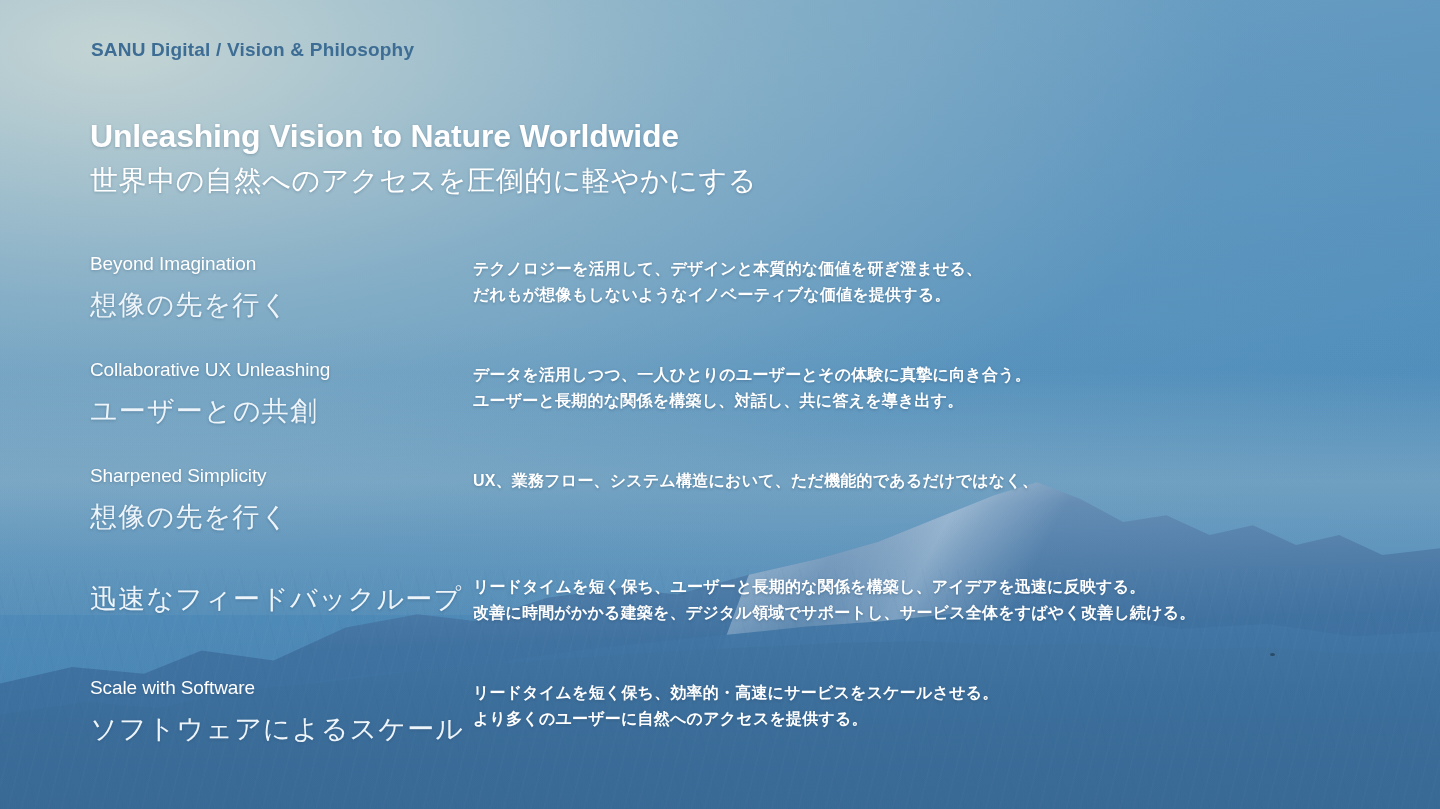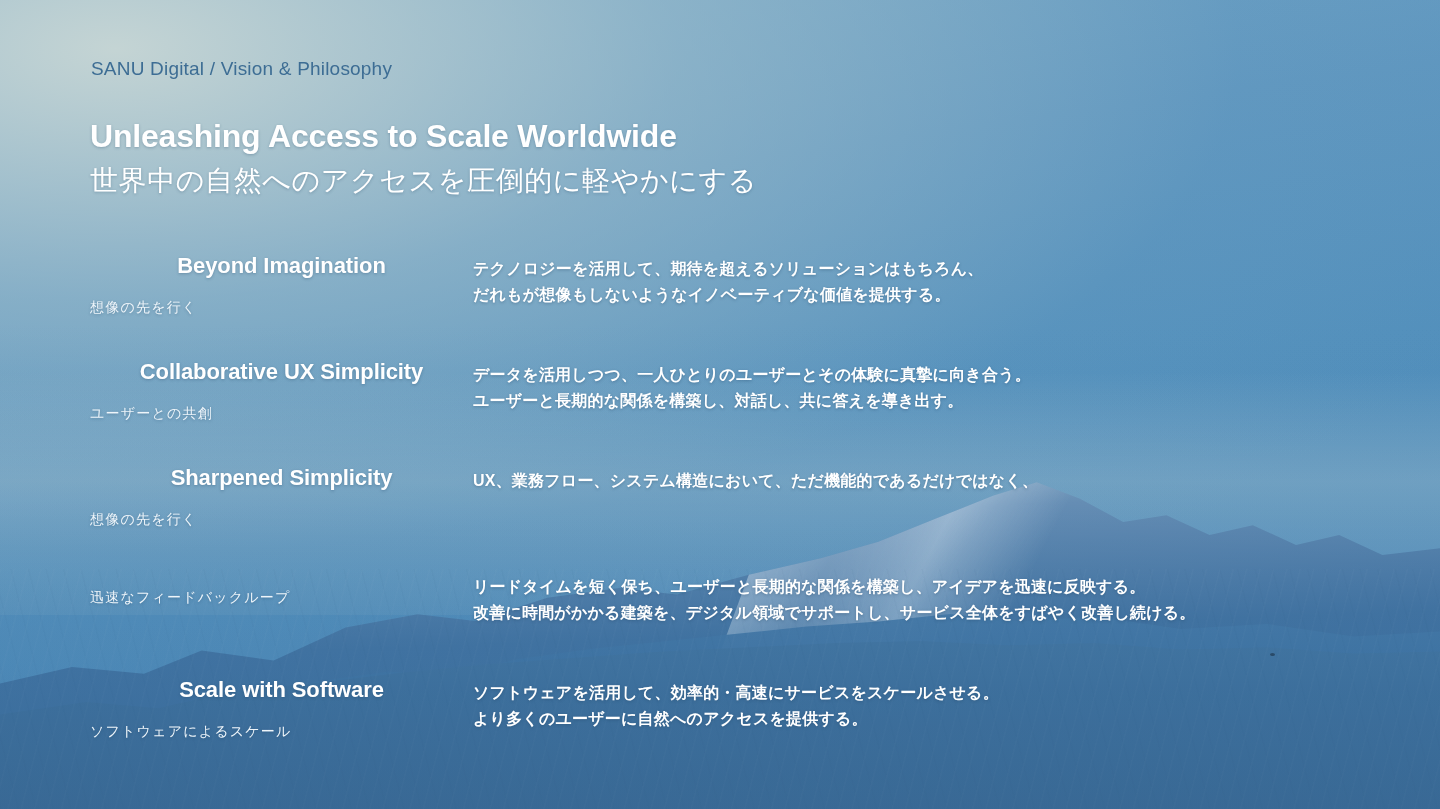--- a/index.html
+++ b/index.html
@@ -159,23 +159,23 @@
   .content {
     position: relative;
     z-index: 2;
     width: 100%;
     height: 100%;
   }
 
   .eyebrow {
     position: absolute;
     left: 91px;
-    top: 58px;
+    top: 39px;
     font-size: 19px;
-    font-weight: normal;
+    font-weight: bold;
     letter-spacing: .2px;
     color: #3d6d94;
   }
 
   .titles {
     position: absolute;
     left: 90px;
     top: 118px;
   }
 
@@ -212,32 +212,31 @@
     height: 106px;
   }
 
   .p-labels {
     width: 383px;
     flex: 0 0 383px;
     padding-top: 2px;
   }
 
   .p-en {
-    font-size: 22px;
-    font-weight: bold;
+    font-size: 19px;
+    font-weight: normal;
     color: #ffffff;
     letter-spacing: -0.1px;
     line-height: 1.25;
     text-shadow: 0 1px 3px rgba(32,66,96,0.32);
-    text-align: center;
   }
 
   .p-ja {
-    margin-top: 18px;
-    font-size: 14px;
+    margin-top: 12px;
+    font-size: 27px;
     font-weight: normal;
     color: #eef5fa;
     letter-spacing: 1.2px;
     line-height: 1.3;
     text-shadow: 0 1px 3px rgba(32,66,96,0.32);
   }
 
   .p-desc {
     flex: 1 1 auto;
     padding-top: 6px;
@@ -268,40 +267,40 @@
     <div class="texture"></div>
     <div class="veil"></div>
     <div class="speck"></div>
   </div>
 
   <div class="content">
 
     <div class="eyebrow">SANU Digital / Vision &amp; Philosophy</div>
 
     <div class="titles">
-      <div class="title-en">Unleashing Access to Scale Worldwide</div>
+      <div class="title-en">Unleashing Vision to Nature Worldwide</div>
       <div class="title-ja">世界中の自然へのアクセスを圧倒的に軽やかにする</div>
     </div>
 
     <div class="principles">
 
       <div class="principle">
         <div class="p-labels">
           <div class="p-en">Beyond Imagination</div>
           <div class="p-ja">想像の先を行く</div>
         </div>
         <div class="p-desc">
-          <div class="p-desc-line">テクノロジーを活用して、期待を超えるソリューションはもちろん、</div>
+          <div class="p-desc-line">テクノロジーを活用して、デザインと本質的な価値を研ぎ澄ませる、</div>
           <div class="p-desc-line">だれもが想像もしないようなイノベーティブな価値を提供する。</div>
         </div>
       </div>
 
       <div class="principle">
         <div class="p-labels">
-          <div class="p-en">Collaborative UX Simplicity</div>
+          <div class="p-en">Collaborative UX Unleashing</div>
           <div class="p-ja">ユーザーとの共創</div>
         </div>
         <div class="p-desc">
           <div class="p-desc-line">データを活用しつつ、一人ひとりのユーザーとその体験に真摯に向き合う。</div>
           <div class="p-desc-line">ユーザーと長期的な関係を構築し、対話し、共に答えを導き出す。</div>
         </div>
       </div>
 
       <div class="principle">
         <div class="p-labels">
@@ -322,20 +321,20 @@
           <div class="p-desc-line">改善に時間がかかる建築を、デジタル領域でサポートし、サービス全体をすばやく改善し続ける。</div>
         </div>
       </div>
 
       <div class="principle">
         <div class="p-labels">
           <div class="p-en">Scale with Software</div>
           <div class="p-ja">ソフトウェアによるスケール</div>
         </div>
         <div class="p-desc">
-          <div class="p-desc-line">ソフトウェアを活用して、効率的・高速にサービスをスケールさせる。</div>
+          <div class="p-desc-line">リードタイムを短く保ち、効率的・高速にサービスをスケールさせる。</div>
           <div class="p-desc-line">より多くのユーザーに自然へのアクセスを提供する。</div>
         </div>
       </div>
 
     </div>
   </div>
 </div>
 
 </body></html>

